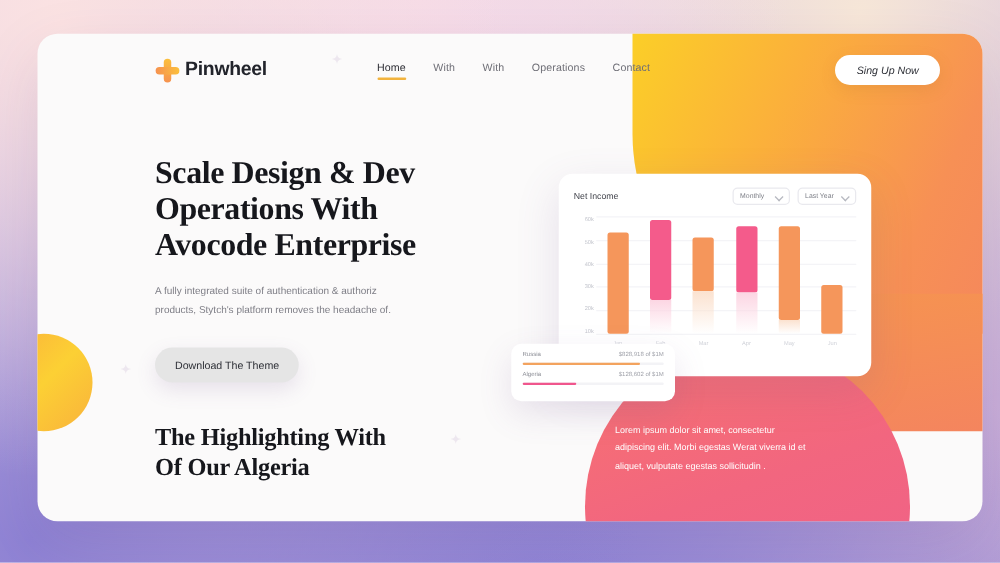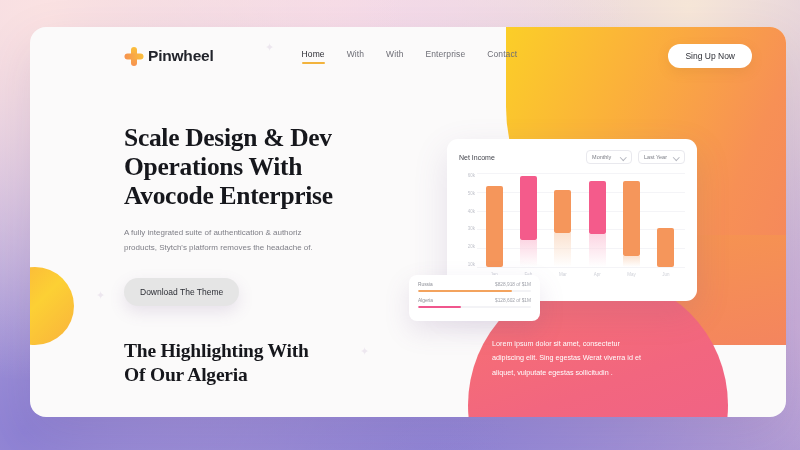--- a/index.html
+++ b/index.html
@@ -105,20 +105,21 @@
   .signup-btn {
     margin-left: auto;
     background: #ffffff;
     color: #2d2f36;
     font-size: 8.5px;
     padding: 7px 17px;
     border: none; border-radius: 20px;
     cursor: pointer;
     box-shadow: 0 4px 12px rgba(180,110,40,0.17);
     white-space: nowrap;
+    font-style: italic;
   }
 
   
   .hero { position: absolute; left: 94px; top: 96px; width: 280px; z-index: 4; }
   .hero-title {
     font-family: "Liberation Serif", serif;
     font-weight: bold;
     font-size: 25.5px;
     line-height: 1.14;
     color: #16171c;
@@ -267,21 +268,21 @@
           <span></span>
           <span></span>
         </span>
       <span class="logo-text">Pinwheel</span>
     </div>
 
     <nav class="nav">
       <span class="nav-item active">Home</span>
       <span class="nav-item">With</span>
       <span class="nav-item">With</span>
-      <span class="nav-item">Enterprise</span>
+      <span class="nav-item">Operations</span>
       <span class="nav-item">Contact</span>
     </nav>
 
     <button class="signup-btn">Sing Up Now</button>
   </div>
 
   <div class="hero">
     <h1 class="hero-title">
       <span>Scale Design &amp; Dev</span><br>
       <span>Operations With</span><br>
@@ -382,17 +383,17 @@
       </div>
     </div>
 
   <h2 class="bottom-title">
     <span>The Highlighting With</span><br>
     <span>Of Our Algeria</span>
   </h2>
 
   <p class="pink-text">
     <span>Lorem ipsum dolor sit amet, consectetur</span><br>
-    <span>adipiscing elit. Sing egestas Werat viverra id et</span><br>
+    <span>adipiscing elit. Morbi egestas Werat viverra id et</span><br>
     <span>aliquet, vulputate egestas sollicitudin .</span>
   </p>
 
 </div>
 
 </body></html>

